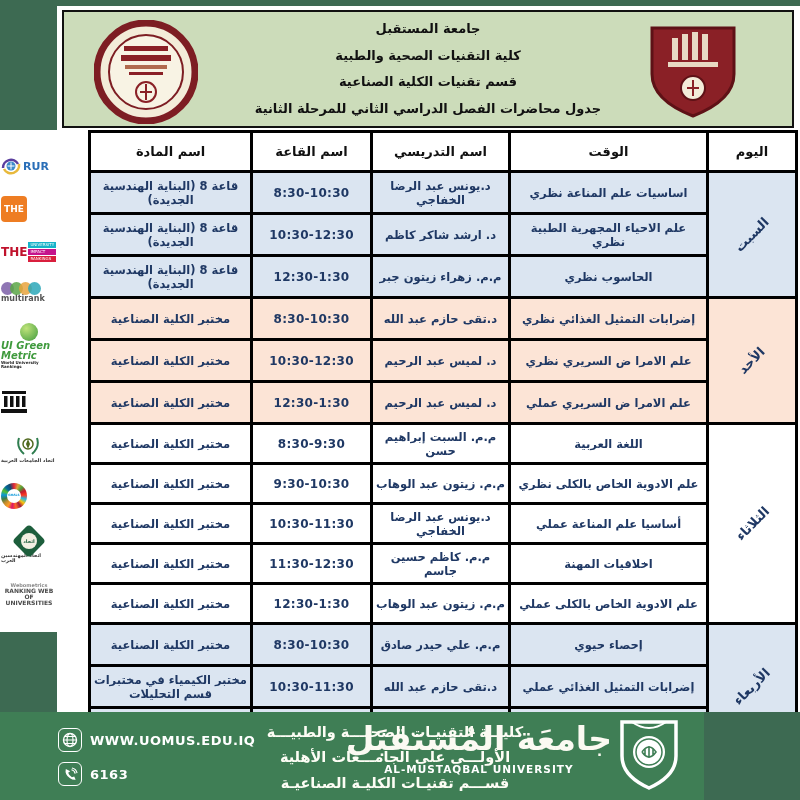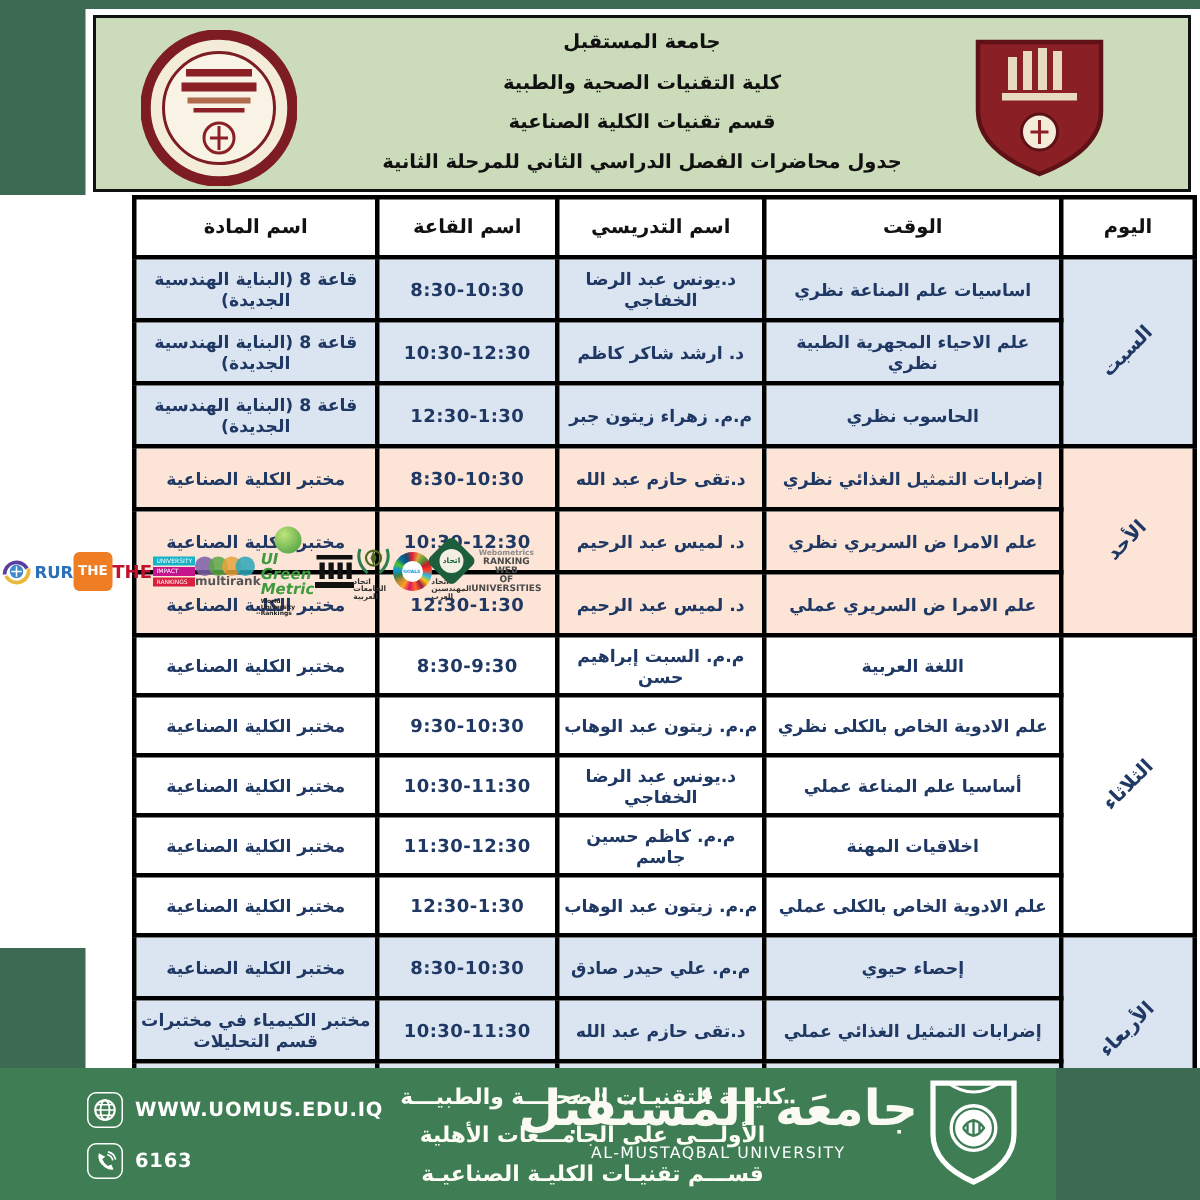--- a/index.html
+++ b/index.html
@@ -32,22 +32,22 @@
   td { font-size:11.5px; font-weight:bold; color:#1f3864; padding:0 3px; }
   tr.h42 { height:42px; } tr.h40 { height:40px; }
   .g-blue  td { background:#dbe5f1; }
   .g-peach td { background:#fce4d6; }
   .g-white td { background:#ffffff; }
   td.day-cell span { display:inline-block; transform:rotate(-45deg); font-size:13px; font-weight:bold; color:#1f3864; }
   td.time-cell { font-size:12px; letter-spacing:0.3px; direction:ltr; }
   
   .sidebar {
     position:absolute; left:0; top:130px; width:58px; height:502px;
-    background:#fff; display:flex; flex-direction:row;
-    justify-content:space-around; align-items:center; padding:16px 1px;
+    background:#fff; display:flex; flex-direction:column;
+    justify-content:space-around; align-items:flex-start; padding:16px 1px;
   }
   .logo-item { display:flex; flex-direction:column; align-items:center; line-height:1; }
   .rur-row { display:flex; align-items:center; gap:2px; }
   .rur-text { color:#2a6fb8; font-weight:bold; font-size:11px; }
   .the-sq { width:26px; height:26px; background:#ee7d23; border-radius:4px; color:#fff;
             font-size:9px; font-weight:bold; display:flex; align-items:center; justify-content:center; }
   .impact-row { display:flex; gap:1px; align-items:center; }
   .impact-the { color:#c0122c; font-weight:bold; font-size:12px; }
   .impact-bars { display:flex; flex-direction:column; gap:1px; }
   .impact-bars i { font-style:normal; font-size:4px; color:#fff; padding:1px 2px; }
@@ -79,21 +79,21 @@
   .contact { position:absolute; left:58px; top:16px; display:flex; flex-direction:column; gap:10px; }
   .contact-row { display:flex; align-items:center; gap:8px; }
   .c-icon { width:24px; height:24px; border:1.5px solid #fff; border-radius:6px;
             display:flex; align-items:center; justify-content:center; }
   .contact-text { font-size:13px; font-weight:bold; letter-spacing:0.5px; }
   .footer-lines { position:absolute; left:240px; top:8px; width:310px; text-align:center; direction:rtl; }
   .footer-lines div { font-size:14.5px; font-weight:bold; line-height:1.75; color:#fdfdf5; }
   .brand { position:absolute; right:24px; top:6px; display:flex; align-items:flex-start; gap:6px; direction:ltr; }
   .brand-text { text-align:center; }
   .brand-ar { font-size:33px; font-weight:bold; color:#fbfaf2; font-family:"DejaVu Sans", sans-serif; line-height:1.3; }
-  .brand-en { font-size:10.5px; font-weight:normal; color:#fff; letter-spacing:1px; margin-top:2px; }
+  .brand-en { font-size:10.5px; font-weight:bold; color:#fff; letter-spacing:1px; margin-top:2px; }
 </style>
 </head>
 <body>
 
 <div class="page">
 
   <div class="header-box">
     <span class="seal-logo">
       <svg width="104" height="104" viewBox="0 0 104 104">
         <circle cx="52" cy="52" r="49" fill="#f3ecd9" stroke="#7d1d23" stroke-width="7"></circle>

